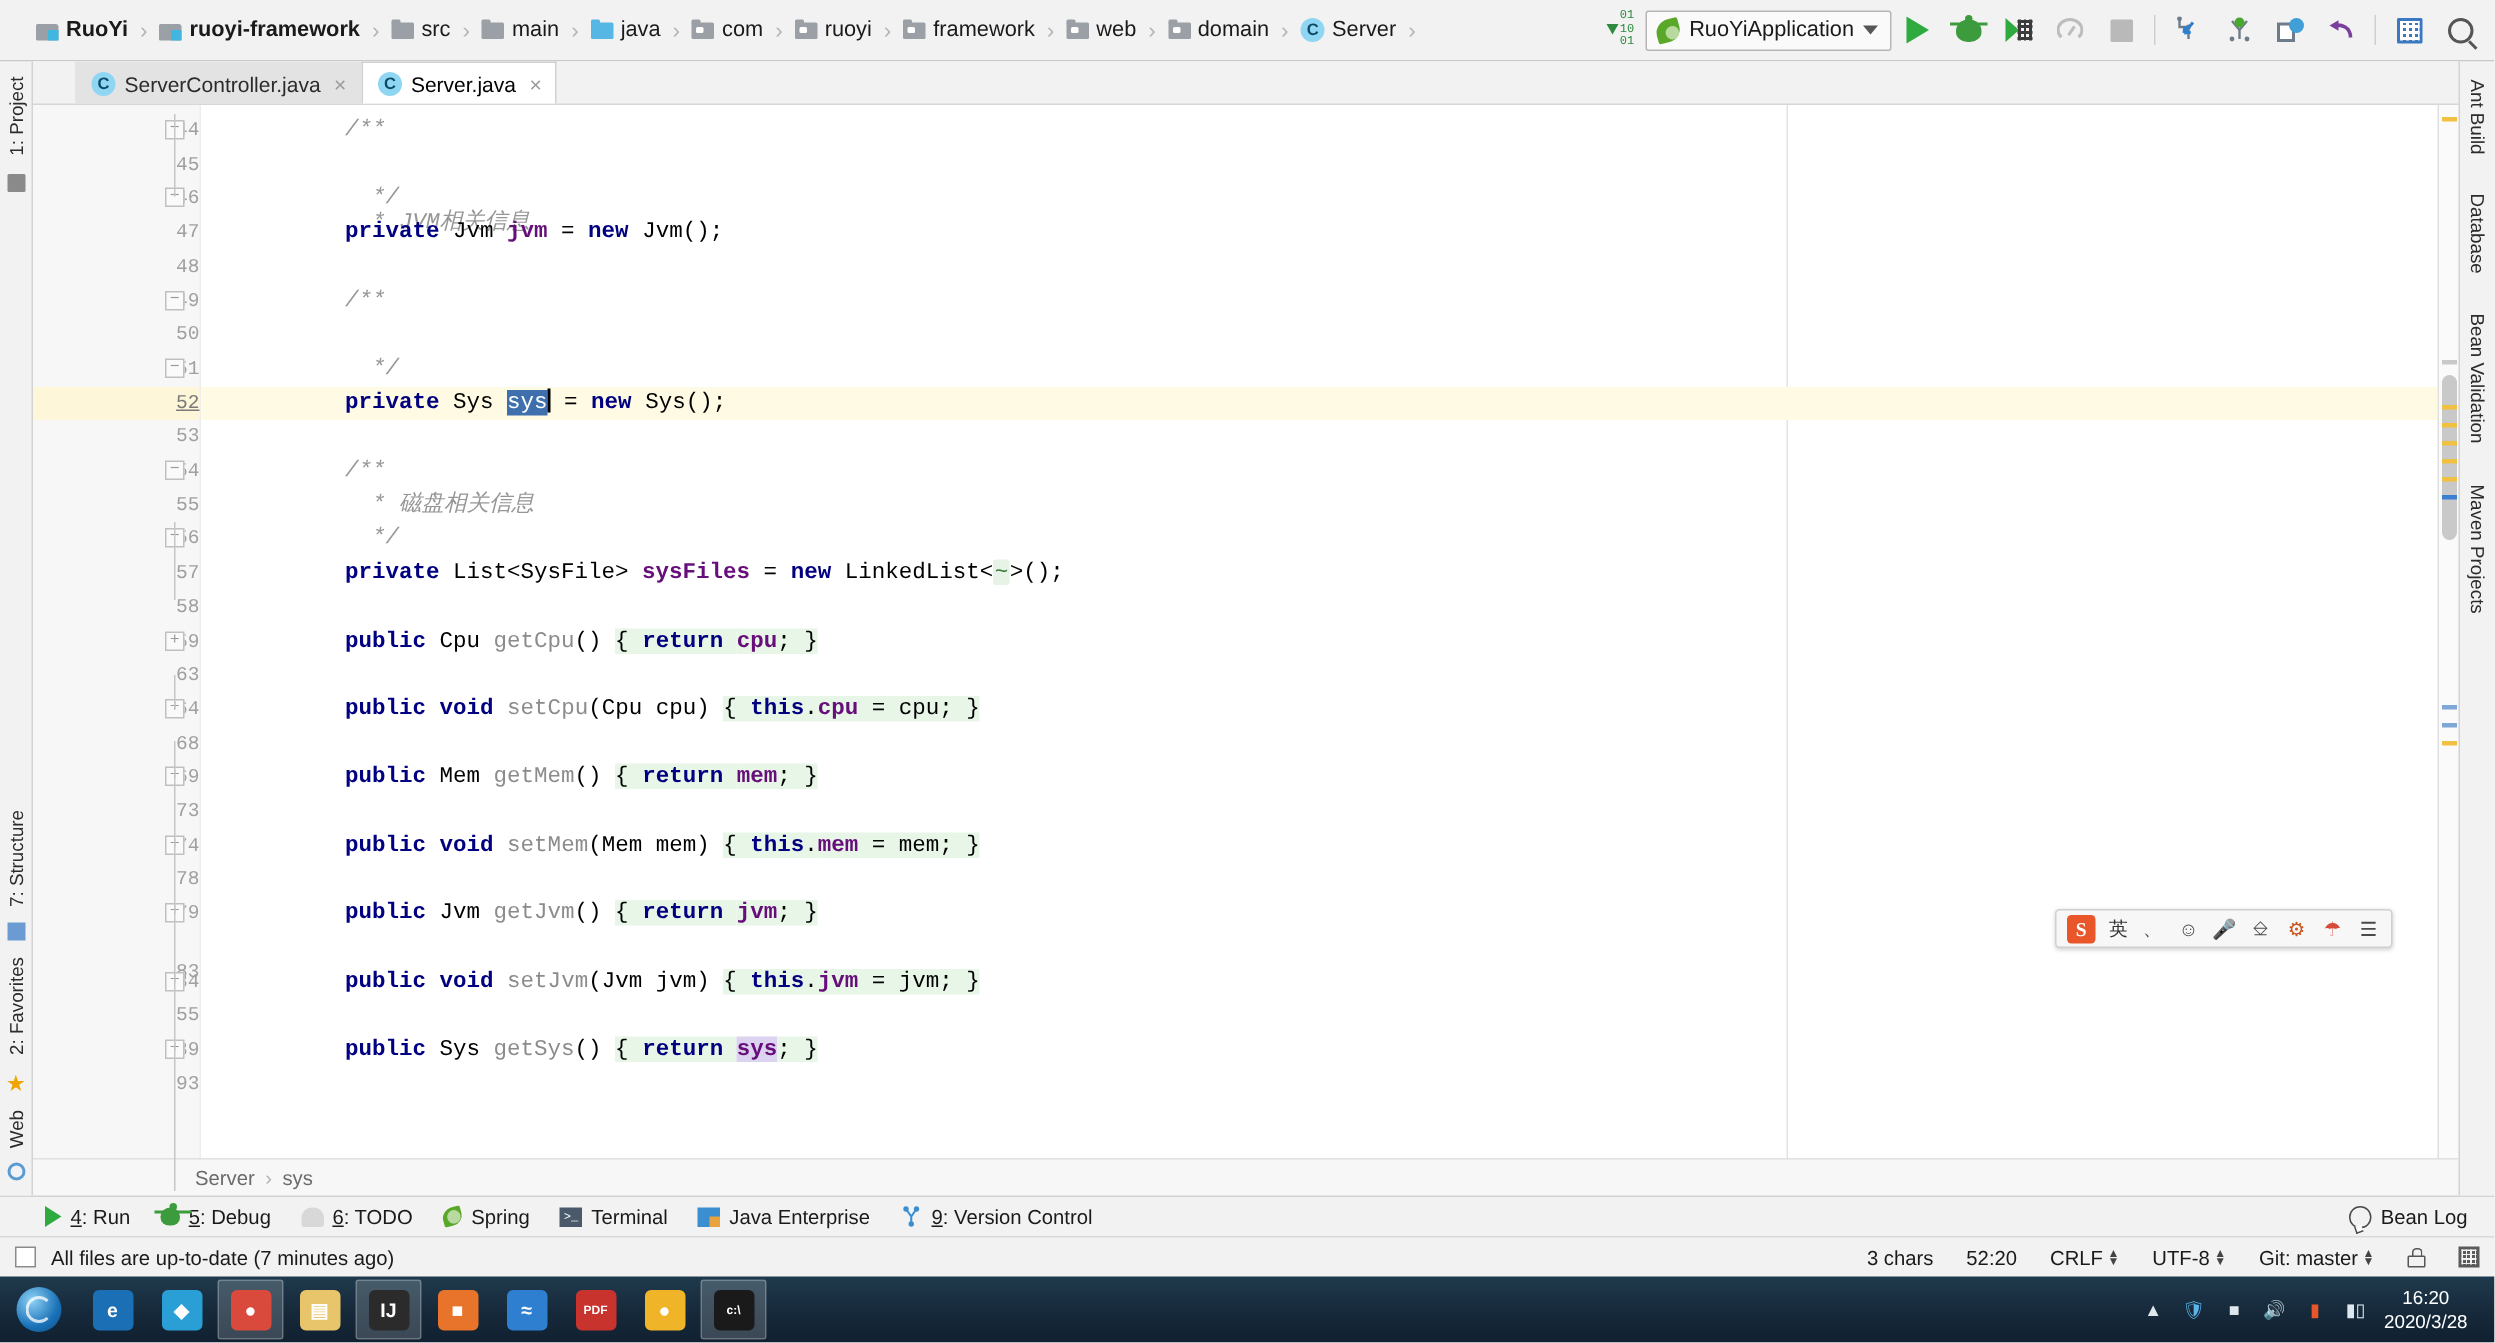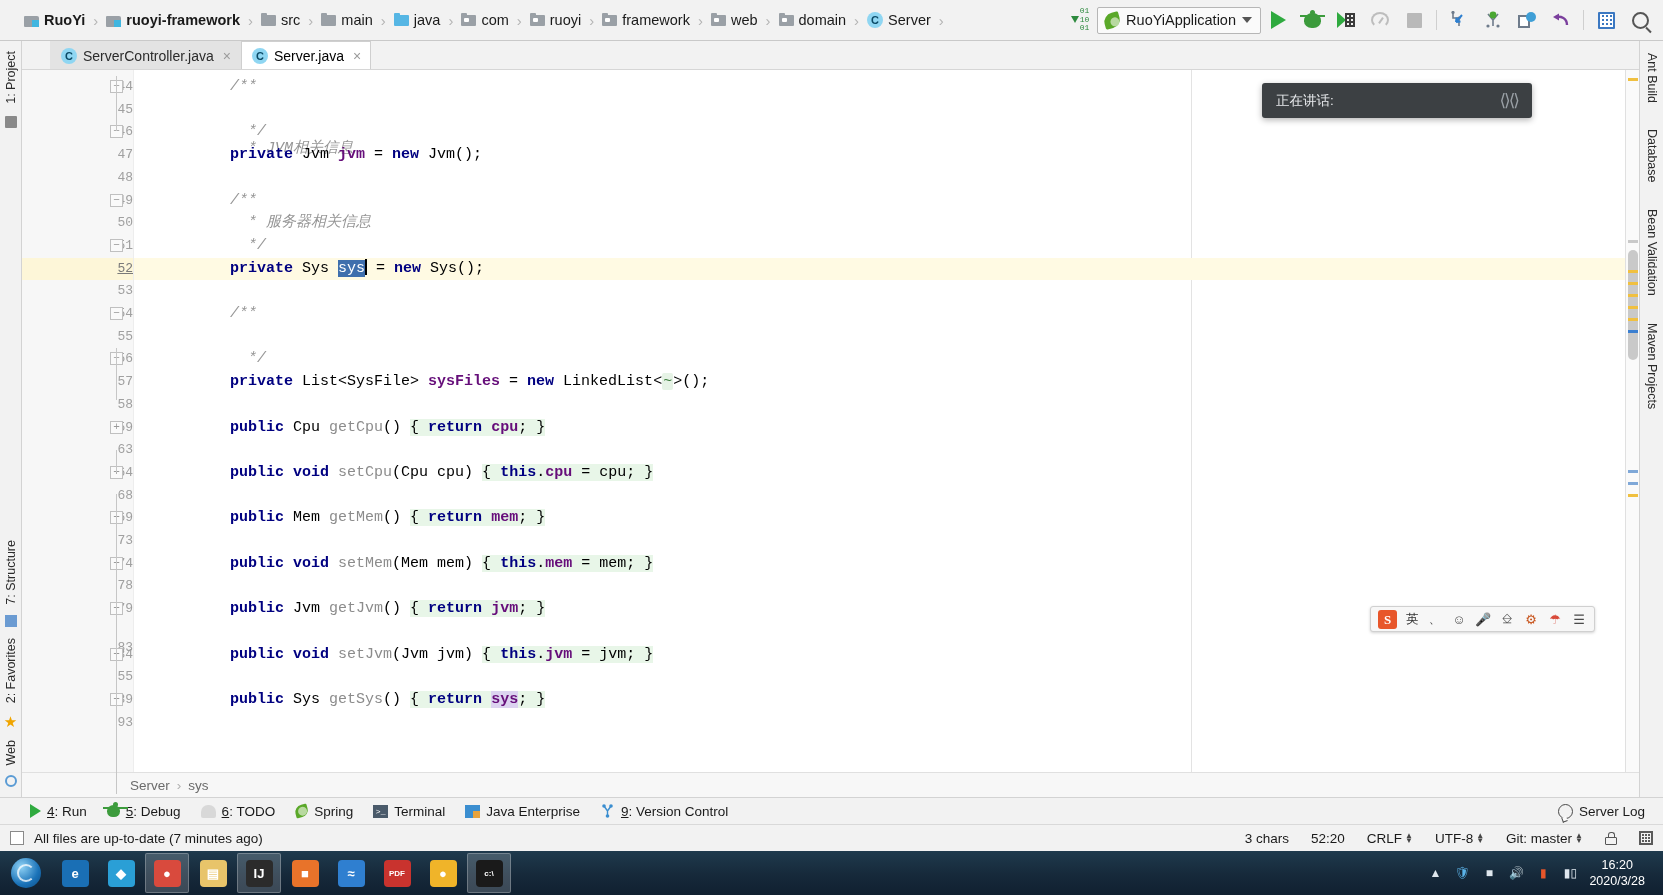--- a/index.html
+++ b/index.html
@@ -466,26 +466,26 @@
             <div class="foldline" style="top: 424px; height: 300px;"></div>
           </div>
         <div class="codearea" id="codearea">
           <div class="rightedge" style="left:1057px"></div>
         <div class="codeline" style="top: 6px;">&nbsp;&nbsp;&nbsp;&nbsp;&nbsp;&nbsp;&nbsp;&nbsp;<span class="cmt">/**</span></div>
             <div class="codeline" style="top: 28.7px; margin-top: 39px;">&nbsp;&nbsp;&nbsp;&nbsp;&nbsp;&nbsp;&nbsp;&nbsp;&nbsp;&nbsp;<span class="cmt">* JVM相关信息</span></div>
             <div class="codeline" style="top: 51.4px;">&nbsp;&nbsp;&nbsp;&nbsp;&nbsp;&nbsp;&nbsp;&nbsp;&nbsp;&nbsp;<span class="cmt">*/</span></div>
             <div class="codeline" style="top: 74.1px;">&nbsp;&nbsp;&nbsp;&nbsp;&nbsp;&nbsp;&nbsp;&nbsp;<span class="kw">private</span><span class="typ"> Jvm </span><span class="fld">jvm</span><span class="typ"> = </span><span class="kw">new</span><span class="typ"> Jvm();</span></div>
             <div class="codeline" style="top: 96.8px;"></div>
             <div class="codeline" style="top: 119.5px;">&nbsp;&nbsp;&nbsp;&nbsp;&nbsp;&nbsp;&nbsp;&nbsp;<span class="cmt">/**</span></div>
-            <div class="codeline" style="top: 142.2px;">&nbsp;&nbsp;&nbsp;&nbsp;&nbsp;&nbsp;&nbsp;&nbsp;&nbsp;&nbsp;<span class="cmt">* 服务器相关信息</span></div>
             <div class="codeline" style="top: 164.9px;">&nbsp;&nbsp;&nbsp;&nbsp;&nbsp;&nbsp;&nbsp;&nbsp;&nbsp;&nbsp;<span class="cmt">*/</span></div>
             <div class="curline-hl" style="top: 187.6px;"></div>
             <div class="codeline" style="top: 187.6px;">&nbsp;&nbsp;&nbsp;&nbsp;&nbsp;&nbsp;&nbsp;&nbsp;<span class="kw">private</span><span class="typ"> Sys </span><span class="sel">sys</span><span class="caret"></span><span class="typ"> = </span><span class="kw">new</span><span class="typ"> Sys();</span></div>
             <div class="codeline" style="top: 210.3px;"></div>
             <div class="codeline" style="top: 233px;">&nbsp;&nbsp;&nbsp;&nbsp;&nbsp;&nbsp;&nbsp;&nbsp;<span class="cmt">/**</span></div>
+            <div class="codeline" style="top: 255.7px;">&nbsp;&nbsp;&nbsp;&nbsp;&nbsp;&nbsp;&nbsp;&nbsp;&nbsp;&nbsp;<span class="cmt">* 磁盘相关信息</span></div>
             <div class="codeline" style="top: 278.4px;">&nbsp;&nbsp;&nbsp;&nbsp;&nbsp;&nbsp;&nbsp;&nbsp;&nbsp;&nbsp;<span class="cmt">*/</span></div>
             <div class="codeline" style="top: 301.1px;">&nbsp;&nbsp;&nbsp;&nbsp;&nbsp;&nbsp;&nbsp;&nbsp;<span class="kw">private</span><span class="typ"> List&lt;SysFile&gt; </span><span class="fld">sysFiles</span><span class="typ"> = </span><span class="kw">new</span><span class="typ"> LinkedList&lt;</span><span class="genfold">~</span><span class="typ">&gt;();</span></div>
             <div class="codeline" style="top: 323.8px;"></div>
             <div class="codeline" style="top: 346.5px;">&nbsp;&nbsp;&nbsp;&nbsp;&nbsp;&nbsp;&nbsp;&nbsp;<span class="kw">public</span><span class="typ"> Cpu </span><span class="mth">getCpu</span><span class="typ">() </span><span class="fbg">{ </span><span class="kw fbg">return</span><span class="fbg"> </span><span class="fld fbg">cpu</span><span class="fbg">; </span><span class="fbg">}</span></div>
             <div class="codeline" style="top: 369.2px;"></div>
             <div class="codeline" style="top: 391.9px;">&nbsp;&nbsp;&nbsp;&nbsp;&nbsp;&nbsp;&nbsp;&nbsp;<span class="kw">public</span><span class="typ"> </span><span class="kw">void</span><span class="typ"> </span><span class="mth">setCpu</span><span class="typ">(Cpu cpu) </span><span class="fbg">{ </span><span class="kw fbg">this</span><span class="fbg">.</span><span class="fld fbg">cpu</span><span class="fbg"> = cpu; </span><span class="fbg">}</span></div>
             <div class="codeline" style="top: 414.6px;"></div>
             <div class="codeline" style="top: 437.3px;">&nbsp;&nbsp;&nbsp;&nbsp;&nbsp;&nbsp;&nbsp;&nbsp;<span class="kw">public</span><span class="typ"> Mem </span><span class="mth">getMem</span><span class="typ">() </span><span class="fbg">{ </span><span class="kw fbg">return</span><span class="fbg"> </span><span class="fld fbg">mem</span><span class="fbg">; </span><span class="fbg">}</span></div>
             <div class="codeline" style="top: 460px;"></div>
             <div class="codeline" style="top: 482.7px;">&nbsp;&nbsp;&nbsp;&nbsp;&nbsp;&nbsp;&nbsp;&nbsp;<span class="kw">public</span><span class="typ"> </span><span class="kw">void</span><span class="typ"> </span><span class="mth">setMem</span><span class="typ">(Mem mem) </span><span class="fbg">{ </span><span class="kw fbg">this</span><span class="fbg">.</span><span class="fld fbg">mem</span><span class="fbg"> = mem; </span><span class="fbg">}</span></div>
@@ -568,21 +568,21 @@
           <path d="M4 2 L7.5 7 L11 2 M7.5 7 L7.5 12" stroke="#3b8ed0" stroke-width="1.4" fill="none"></path>
           <circle cx="4" cy="2" r="1.8" fill="#3b8ed0"></circle>
           <circle cx="11" cy="2" r="1.8" fill="#3b8ed0"></circle>
           <circle cx="7.5" cy="12" r="1.8" fill="#3b8ed0"></circle>
         </svg>
         <span><u>9</u>: Version Control</span>
       </div>
       <div class="tw-spacer"></div>
     <div class="evlog">
       <span class="evcircle"></span>
-      <span>Server Log</span>
+      <span>Bean Log</span>
     </div>
   </div>
 
   <div class="statusbar">
     <span class="sb-check"></span>
     <span>All files are up-to-date (7 minutes ago)</span>
     <div class="sb-right">
       <span class="sb-item">3 chars</span>
       <span class="sb-item">52:20</span>
       <span class="sb-item">
@@ -657,24 +657,20 @@
       <span class="trayico">🔊</span>
       <span class="trayico" style="color:#e8562a;">▮</span>
       <span class="trayico">▮▯</span>
       <span class="clock">
         <div>16:20</div>
         <div>2020/3/28</div>
       </span>
     </div>
   </div>
 
-  <div class="tooltip">
-    <span>正在讲话:</span>
-    <span class="wave">⟨⟩⟨⟩</span>
-  </div>
 
   <div class="imebar">
     <span class="sogou">S</span>
     <span>英</span>
     <span class="imeicon">、</span>
     <span class="imeicon">☺</span>
     <span class="imeicon" style="color:#3b7fd0;">🎤</span>
     <span class="imeicon">⎒</span>
     <span class="imeicon" style="color:#c8561f;">⚙</span>
     <span class="imeicon" style="color:#d84a3a;">☂</span>

